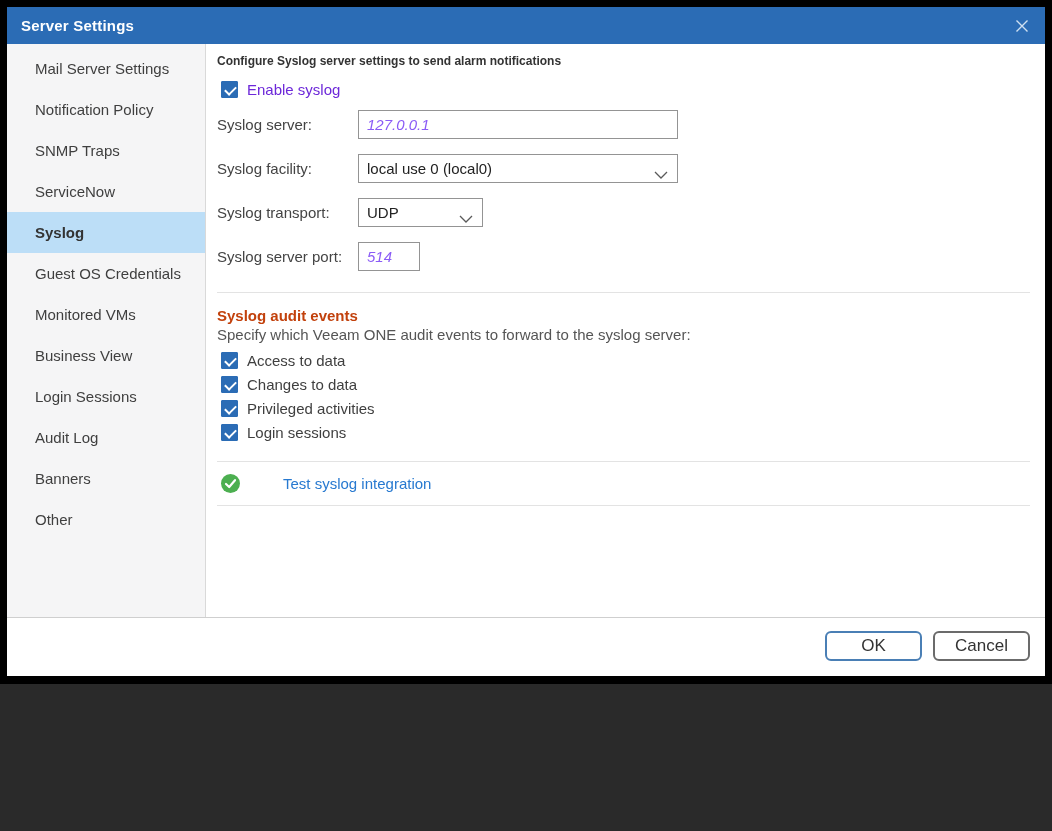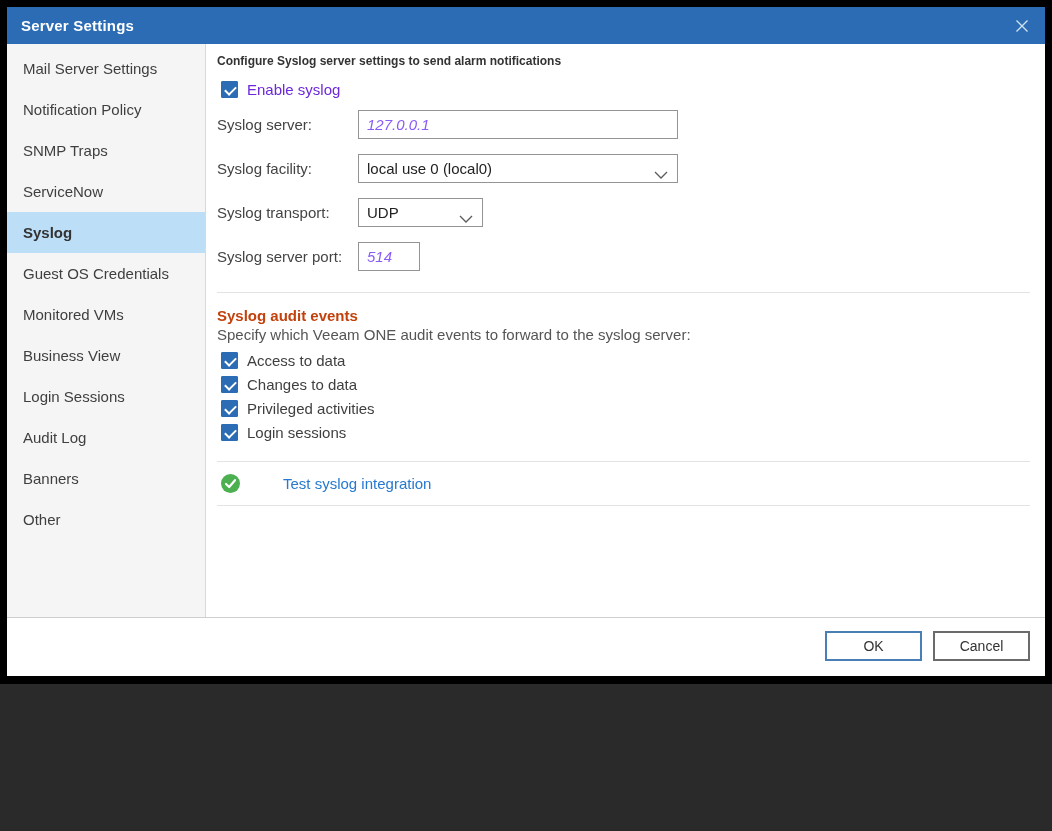--- a/index.html
+++ b/index.html
@@ -43,21 +43,21 @@
   .sidebar {
     width: 199px; flex: 0 0 199px;
     background: #f5f5f6;
     border-right: 1px solid #d9d9d9;
     padding-top: 4px;
     overflow: hidden;
   }
   .side-item {
     height: 41px;
     display: flex; align-items: center;
-    padding-left: 16px;
+    padding-left: 28px;
     font-size: 15px; color: #3f3f3f;
     cursor: pointer;
     white-space: nowrap;
   }
   .side-item.selected {
     background: #bcdef7;
     font-weight: bold;
     color: #333;
   }
 
@@ -124,21 +124,21 @@
   .footer {
     flex: 0 0 59px;
     border-top: 1px solid #cfcfcf;
     display: flex; justify-content: flex-end; align-items: flex-start;
     padding: 13px 15px 0 0; gap: 11px;
     background: #fff;
   }
   .btn {
     height: 30px; min-width: 97px;
     background: #fff; font-family: "Liberation Sans", sans-serif;
-    font-size: 14px; color: #333; cursor: pointer;
+    font-size: 17px; color: #333; cursor: pointer; border-radius: 6px;
   }
   .btn-ok { border: 2px solid #4a7fb5; }
   .btn-cancel { border: 2px solid #6b6b6b; }
 </style>
 </head>
 <body>
 
 <div class="frame">
   <div class="dialog">
 

